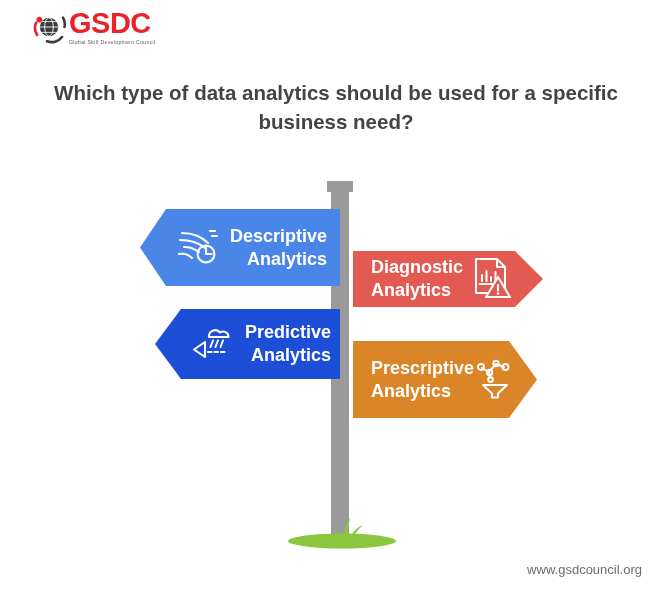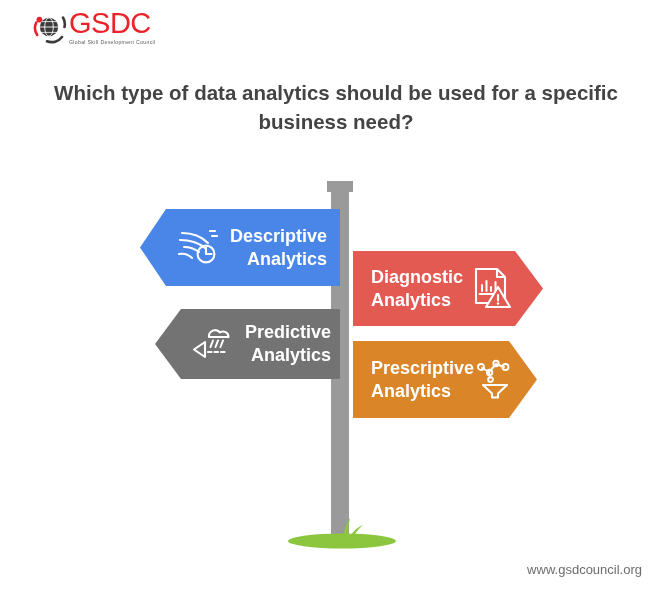--- a/index.html
+++ b/index.html
@@ -31,21 +31,21 @@
     margin-top: 1px;
   }
   .logo-text-wrap {
     margin-left: 2px;
     display: flex;
     flex-direction: column;
     align-items: flex-start;
   }
   .logo-title {
     font-size: 29px;
-    font-weight: normal;
+    font-weight: bold;
     color: #e8242a;
     letter-spacing: -0.5px;
     line-height: 29px;
     font-family: "Liberation Sans", sans-serif;
   }
   .logo-tagline {
     font-size: 5.1px;
     color: #5a5a5a;
     letter-spacing: 0.35px;
     margin-top: 1px;
@@ -129,21 +129,21 @@
   .sign-icon {
     flex: 0 0 auto;
     display: block;
   }
   .sign-left .sign-icon { margin-right: 10px; }
   .sign-right .sign-icon { margin-left: auto; }
 
   
   #sign-descriptive { left: 140px; top: 209px; width: 200px; height: 77px; }
   #sign-predictive  { left: 155px; top: 309px; width: 185px; height: 70px; }
-  #sign-diagnostic  { left: 353px; top: 251px; width: 190px; height: 75px; }
+  #sign-diagnostic  { left: 353px; top: 251px; width: 190px; height: 56px; }
   #sign-prescriptive{ left: 353px; top: 341px; width: 184px; height: 77px; }
 
   
   .footer-url {
     position: absolute;
     right: 30px;
     top: 562px;
     font-size: 13px;
     color: #6d6d6d;
     font-family: "Liberation Sans", sans-serif;
@@ -220,21 +220,21 @@
         <line x1="24.5" y1="26" x2="24.5" y2="17"></line>
       </g>
       <path d="M8.5 29 L27 29" stroke="#ffffff" stroke-width="1.8" stroke-linecap="round"></path>
       <path d="M27 22 L39 42 L15 42 Z" fill="#e25a52" stroke="#ffffff" stroke-width="2.1" stroke-linejoin="round"></path>
       <line x1="27" y1="30" x2="27" y2="35.5" stroke="#ffffff" stroke-width="2.1" stroke-linecap="round"></line>
       <circle cx="27" cy="38.6" r="1.25" fill="#ffffff"></circle>
     </svg>
   </span>
 </div>
 
-<div class="sign sign-left" id="sign-predictive" style="background:#737373">
+<div class="sign sign-left" id="sign-predictive" style="background:#1d4ed8">
   <span class="sign-icon">
     <svg width="46" height="42" viewBox="0 0 46 42">
       <path d="M20 16 A6.2 6.2 0 0 1 31 11.5 A5.4 5.4 0 0 1 39.5 16 Z" fill="none" stroke="#ffffff" stroke-width="2.1" stroke-linejoin="round"></path>
       <g stroke="#ffffff" stroke-width="2" stroke-linecap="round">
         <line x1="24" y1="19.5" x2="21.5" y2="26"></line>
         <line x1="29" y1="19.5" x2="26.5" y2="26"></line>
         <line x1="34" y1="19.5" x2="31.5" y2="26"></line>
       </g>
       <path d="M16 21 L5 28.5 L16 36 Z" fill="none" stroke="#ffffff" stroke-width="2.1" stroke-linejoin="round"></path>
       <g stroke="#ffffff" stroke-width="2.2" stroke-linecap="round">

